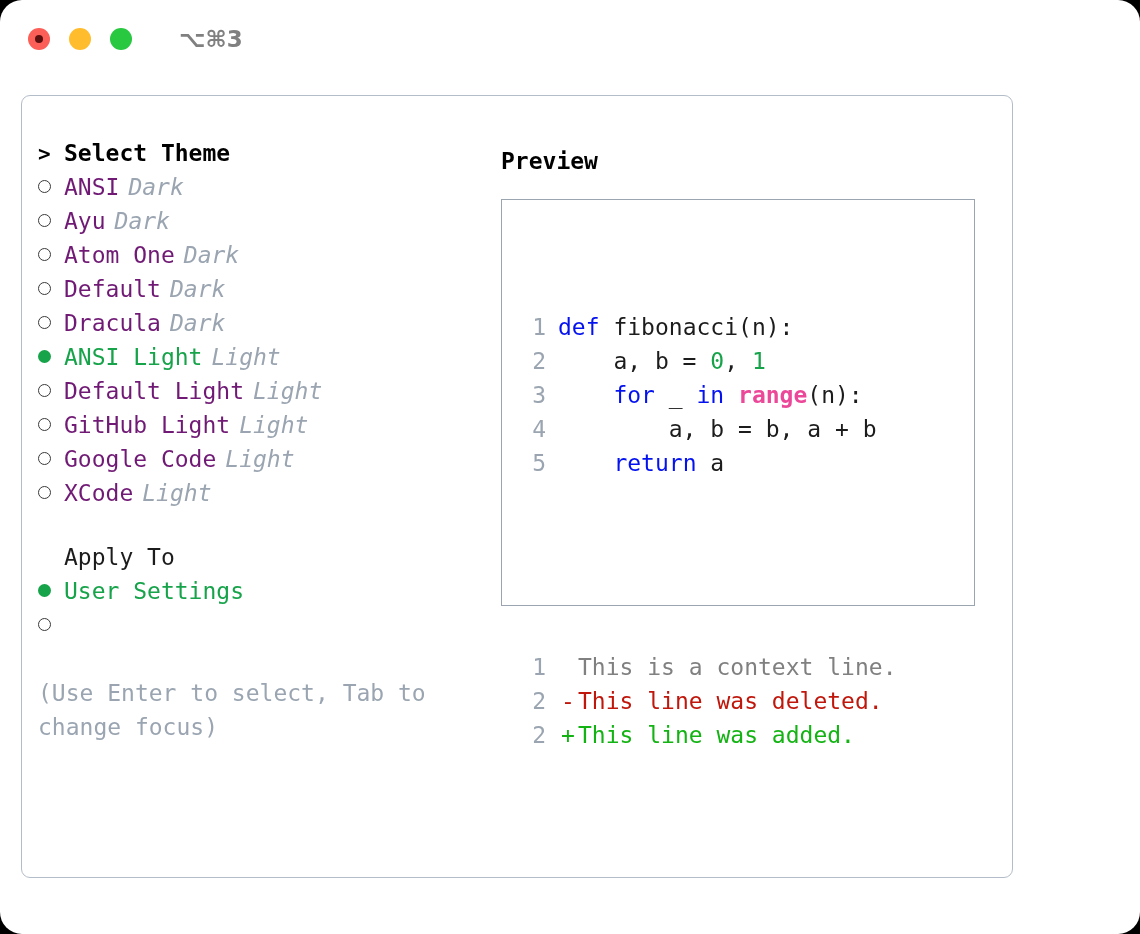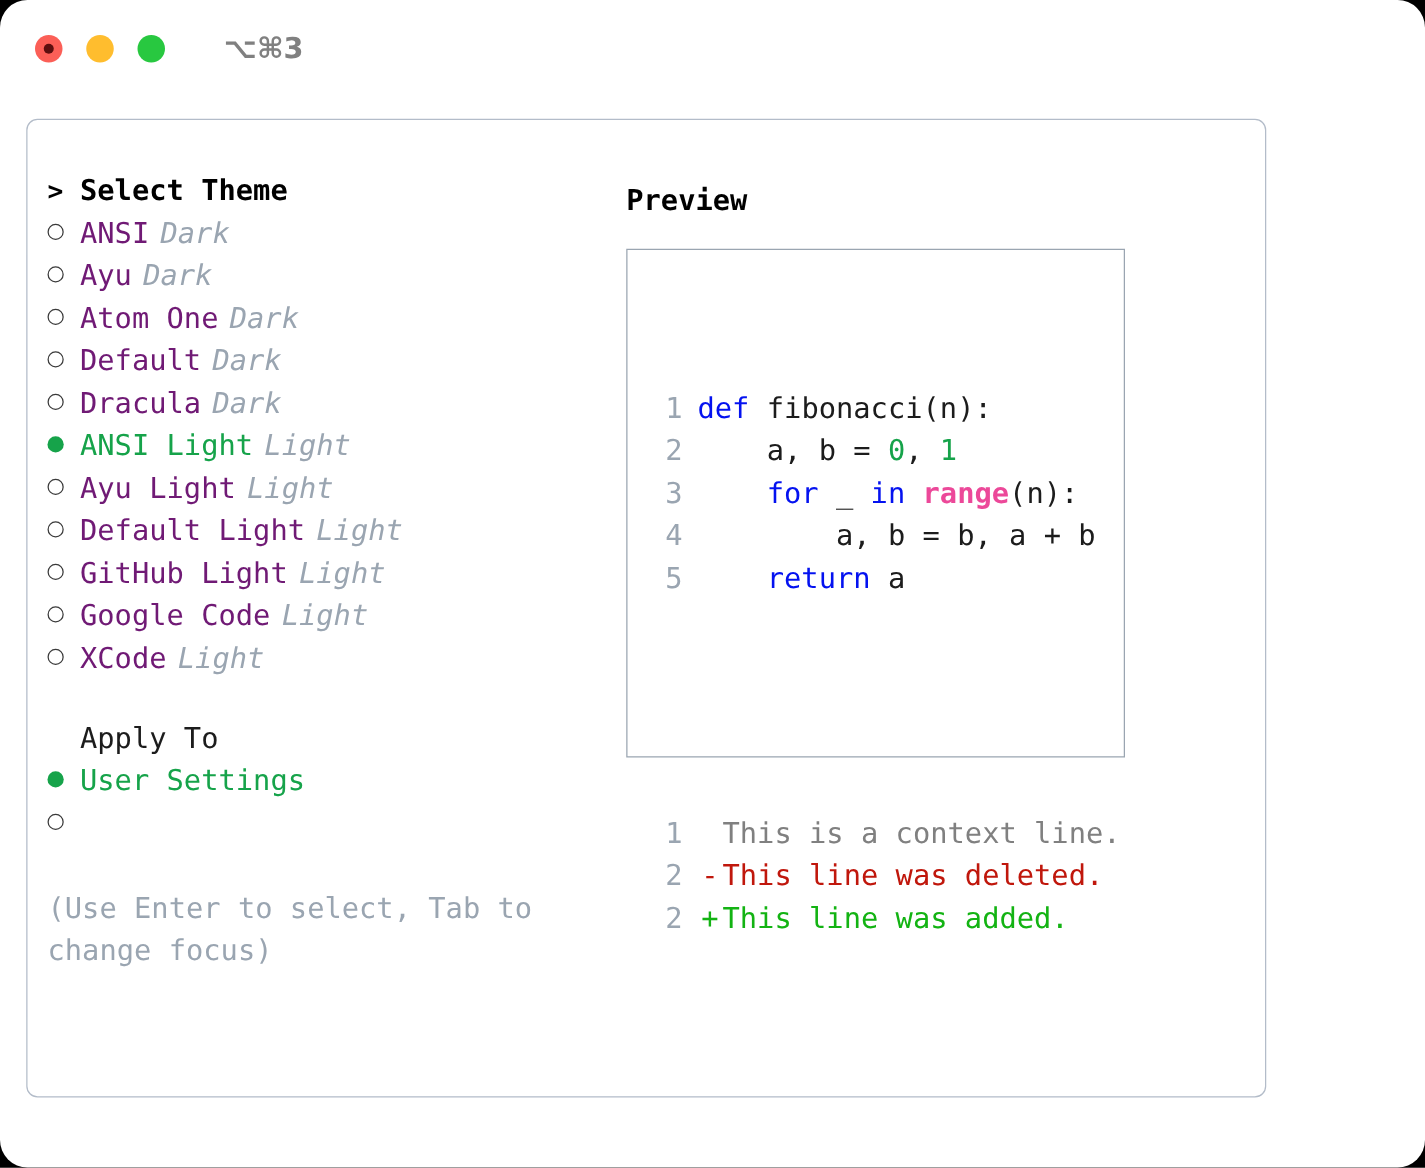--- a/index.html
+++ b/index.html
@@ -164,21 +164,21 @@
   .preview-title {
     font-size: 23px;
     color: #000000;
     font-weight: 700;
     height: 34px;
     line-height: 34px;
     margin-bottom: 21px;
     white-space: nowrap;
   }
   .preview-box {
-    width: 399px;
+    width: 474px;
     height: 407px;
     border: 1.5px solid #9aa5b1;
     box-sizing: border-box;
     background: #ffffff;
     position: relative;
   }
   .code-area {
     position: absolute;
     left: 20px;
     top: 42px;
@@ -231,21 +231,20 @@
           <span class="marker">&gt;</span><span>Select Theme</span>
         </div>
 
         <div id="theme-list">
             <div class="list-row"><span class="marker"><span class="dot-hollow"></span></span><span class="name">ANSI</span><span class="tag">Dark</span></div>
             <div class="list-row"><span class="marker"><span class="dot-hollow"></span></span><span class="name">Ayu</span><span class="tag">Dark</span></div>
             <div class="list-row"><span class="marker"><span class="dot-hollow"></span></span><span class="name">Atom One</span><span class="tag">Dark</span></div>
             <div class="list-row"><span class="marker"><span class="dot-hollow"></span></span><span class="name">Default</span><span class="tag">Dark</span></div>
             <div class="list-row"><span class="marker"><span class="dot-hollow"></span></span><span class="name">Dracula</span><span class="tag">Dark</span></div>
             <div class="list-row selected"><span class="marker"><span class="dot-filled"></span></span><span class="name">ANSI Light</span><span class="tag">Light</span></div>
-            <div class="list-row"><span class="marker"><span class="dot-hollow"></span></span><span class="name">Ayu Light</span><span class="tag">Light</span></div>
             <div class="list-row"><span class="marker"><span class="dot-hollow"></span></span><span class="name">Default Light</span><span class="tag">Light</span></div>
             <div class="list-row"><span class="marker"><span class="dot-hollow"></span></span><span class="name">GitHub Light</span><span class="tag">Light</span></div>
             <div class="list-row"><span class="marker"><span class="dot-hollow"></span></span><span class="name">Google Code</span><span class="tag">Light</span></div>
             <div class="list-row"><span class="marker"><span class="dot-hollow"></span></span><span class="name">XCode</span><span class="tag">Light</span></div>
           </div>
 
         <div class="spacer-sm"></div>
 
         <div class="section-title">Apply To</div>
 

